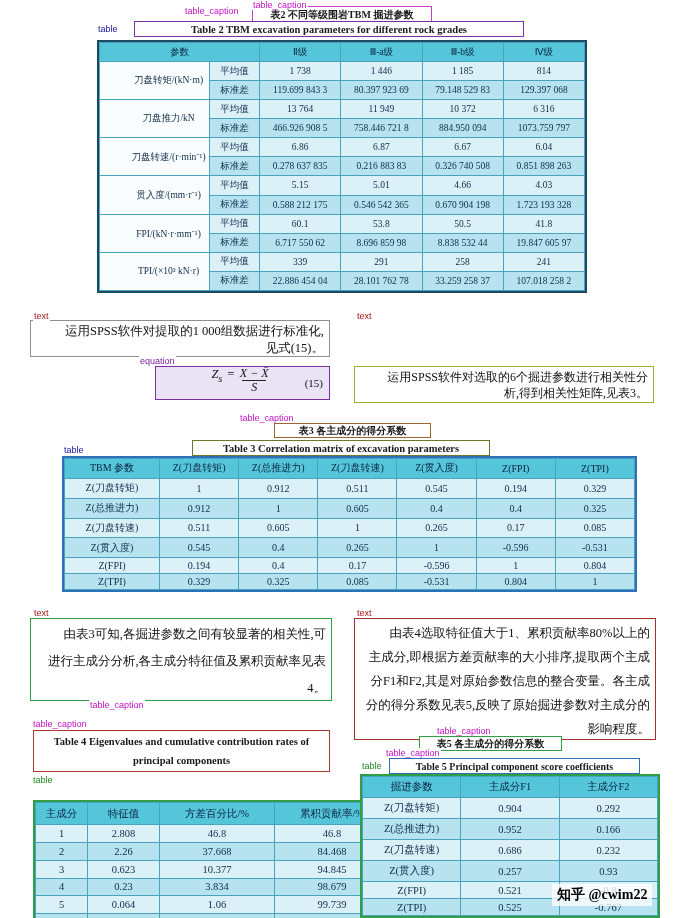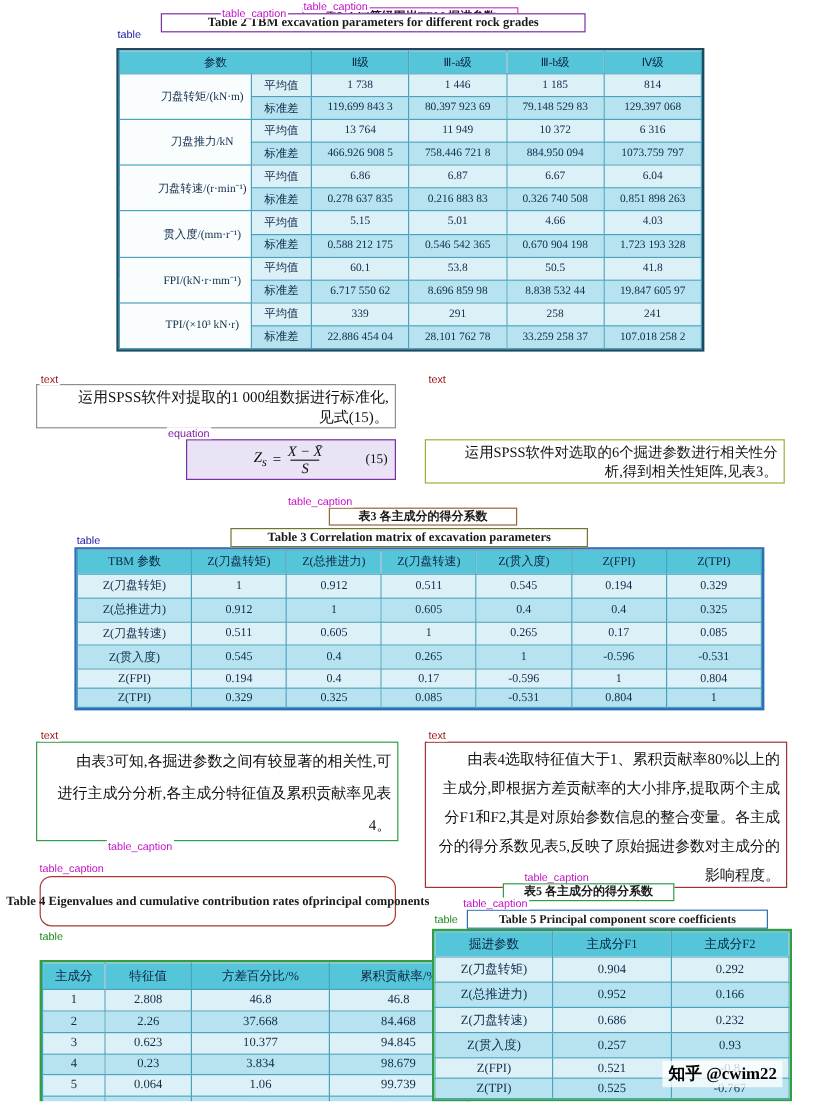--- a/index.html
+++ b/index.html
@@ -9,21 +9,21 @@
   .lbl{position:absolute;font-family:"Liberation Sans",sans-serif;font-size:9px;line-height:10px;
        background:#ffffff;padding:0 1px;z-index:6;white-space:nowrap;}
   .lbl-cap{color:#c411c4;}
   .lbl-tblue{color:#1515a3;}
   .lbl-tgreen{color:#1d8a1d;}
   .lbl-text{color:#9e1212;}
   .lbl-eq{color:#7b1fa2;}
   
   .cbox{position:absolute;display:flex;align-items:center;justify-content:center;
         border:1.5px solid #000;background:#ffffff;box-sizing:border-box;z-index:3;}
-  .cbox-col{flex-direction:row;border-radius:10px;}
+  .cbox-col{flex-direction:column;}
   .cap-text{font-weight:bold;font-size:10.5px;line-height:13px;white-space:nowrap;color:#1a1a1a;}
   .cap-line{font-weight:bold;font-size:10.5px;line-height:19px;white-space:nowrap;color:#1a1a1a;display:block;text-align:center;}
   
   .region{position:absolute;border:2px solid #000;box-sizing:border-box;overflow:hidden;z-index:1;background:#fff;}
   .tbl{width:100%;height:100%;border-collapse:collapse;table-layout:fixed;color:#0e2b4a;}
   .tbl th,.tbl td{border:1px solid #4aa3bd;text-align:center;vertical-align:middle;padding:0;
                   white-space:nowrap;overflow:hidden;font-weight:normal;}
   .tbl .hdr th{background:#55c6da;font-weight:normal;color:#0a2240;}
   .rA td{background:#dcf0f7;}
   .rB td{background:#b7e3f0;}
@@ -31,21 +31,21 @@
   .t2 th,.t2 td{font-size:9.5px;}
   .t3 th,.t3 td{font-size:10px;}
   .t4 th,.t4 td{font-size:10.5px;}
   .t5 th,.t5 td{font-size:10.5px;}
   
   .tpara{position:absolute;border:1.5px solid #000;box-sizing:border-box;padding:2px 5px;
          font-size:12.5px;color:#101010;background:#ffffff;overflow:hidden;z-index:2;}
   .indent{text-indent:2em;text-align:right;}
   
   #eq-region{position:absolute;border:1.5px solid #7b2fa2;background:#eae3f5;box-sizing:border-box;
-             display:flex;align-items:center;justify-content:center;z-index:2;}
+             display:flex;justify-content:center;z-index:2;}
   .eq-lhs{font-style:italic;font-size:12.5px;color:#101010;}
   .frac{display:inline-flex;flex-direction:column;align-items:center;font-style:italic;
         font-size:12px;line-height:13px;margin:0 5px;color:#101010;}
   .frac .den{border-top:1px solid #222;padding:0 9px;}
   .eq-num{position:absolute;right:6px;top:50%;transform:translateY(-50%);font-size:11px;color:#101010;}
   
   #watermark{position:absolute;left:552px;top:884px;font-family:Liberation Serif, serif;
              font-weight:bold;font-size:14px;color:#000000;background:rgba(255,255,255,0.78);
              padding:2px 5px;z-index:7;white-space:nowrap;}
 </style>
@@ -67,21 +67,21 @@
   <span class="lbl lbl-cap" style="left:89px;top:700px">table_caption</span>
   <span class="lbl lbl-cap" style="left:32px;top:719px">table_caption</span>
   <span class="lbl lbl-tgreen" style="left:32px;top:775px">table</span>
   <span class="lbl lbl-cap" style="left:436px;top:726px">table_caption</span>
   <span class="lbl lbl-cap" style="left:385px;top:748px">table_caption</span>
   <span class="lbl lbl-tgreen" style="left:361px;top:761px">table</span>
 
   <div class="cbox" style="left:252px;top:6px;width:180px;height:16px;border-color:#c93fc9">
     <span class="cap-text" style="font-size:10px">表2  不同等级围岩TBM 掘进参数</span>
   </div>
-  <div class="cbox" style="left:134px;top:11px;width:354px;height:16px;border-color:#7b2fa2">
+  <div class="cbox" style="left:134px;top:21px;width:390px;height:16px;border-color:#7b2fa2">
     <span class="cap-text">Table 2   TBM excavation parameters for different rock grades</span>
   </div>
 
   <div class="region" style="left:97px;top:40px;width:490px;height:253px;border-color:#1c4a63">
     <table class="tbl t2">
       <colgroup>
           <col style="width:110px">
           <col style="width:50px">
           <col>
           <col>

